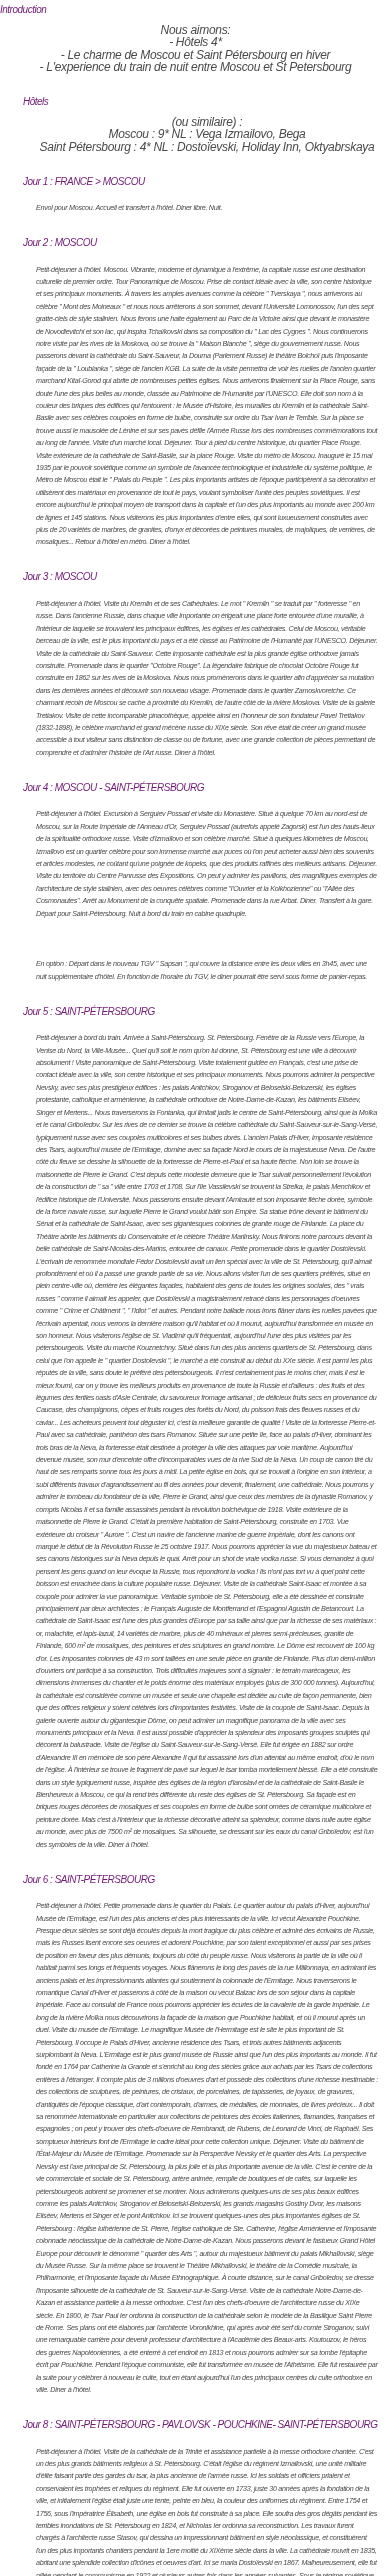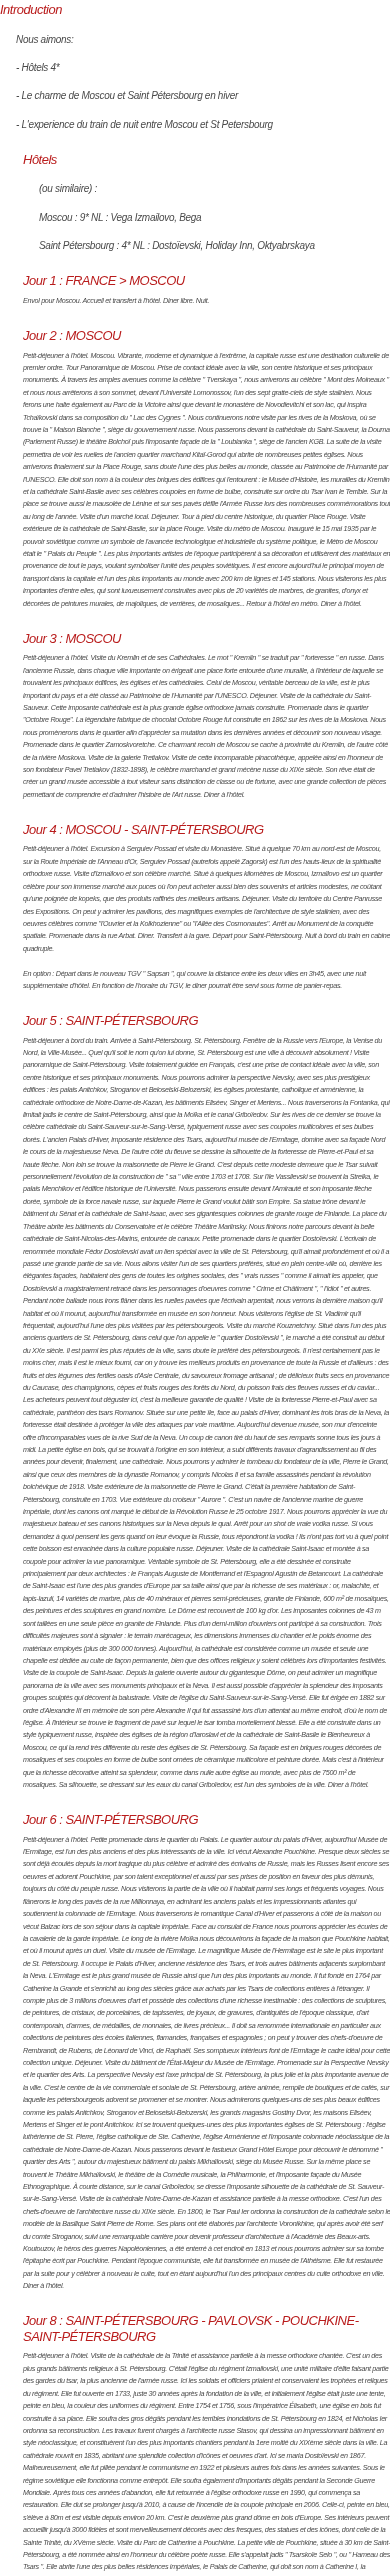--- a/index.html
+++ b/index.html
@@ -5,37 +5,38 @@
     html, body { margin: 0; padding: 0; background: #ffffff; }
     body {
       width: 391px;
       font-family: "Liberation Sans", sans-serif;
       font-style: italic;
       color: #4a4a4a;
     }
     .doc { padding: 0 0 10.3px 0; }
     .section { margin: 0; }
     h2.sec-title {
-      color: #b91c1c;
+      color: #701a75;
       font-family: "Liberation Sans", sans-serif;
       font-style: italic;
       font-weight: normal;
-      font-size: 13px;
+      font-size: 10px;
       line-height: 15.5px;
       margin: 0 0 6.2px 0;
       letter-spacing: -0.5px;
     }
     p.line {
-      margin: 16px;
-      font-size: 10px;
+      margin: 0;
+      font-size: 12px;
       line-height: 12.4px;
       letter-spacing: -0.3px;
+      text-align: center;
     }
     p.para {
-      margin: 0;
+      margin: 13px;
       font-size: 7.2px;
       line-height: 12.4px;
       letter-spacing: -0.3px;
     }
     .gap-sm { height: 12.4px; }
     .section + .section { margin-top: 20.6px; padding-left: 23px; }
     .first { padding-top: 2.1px; }
   </style>
 </head>
 <body>

